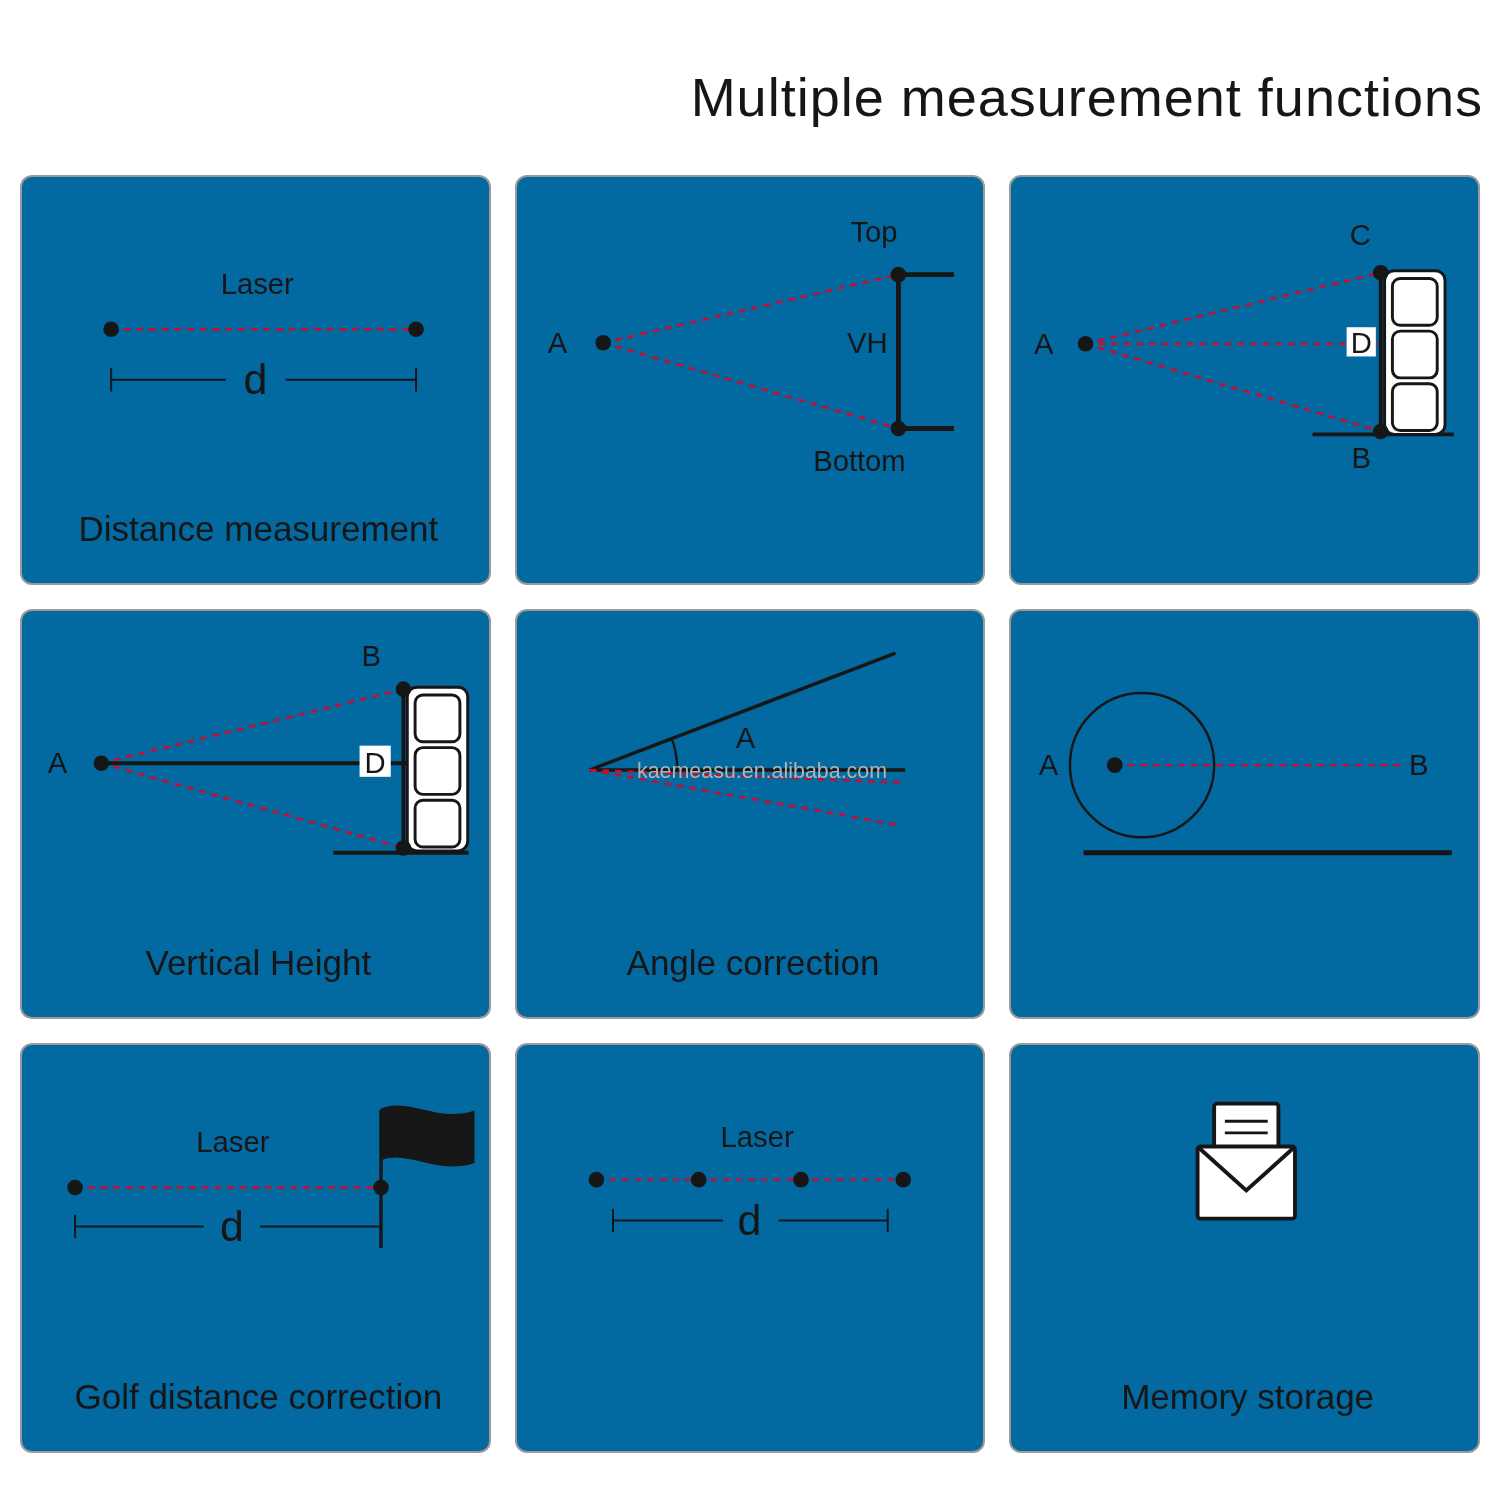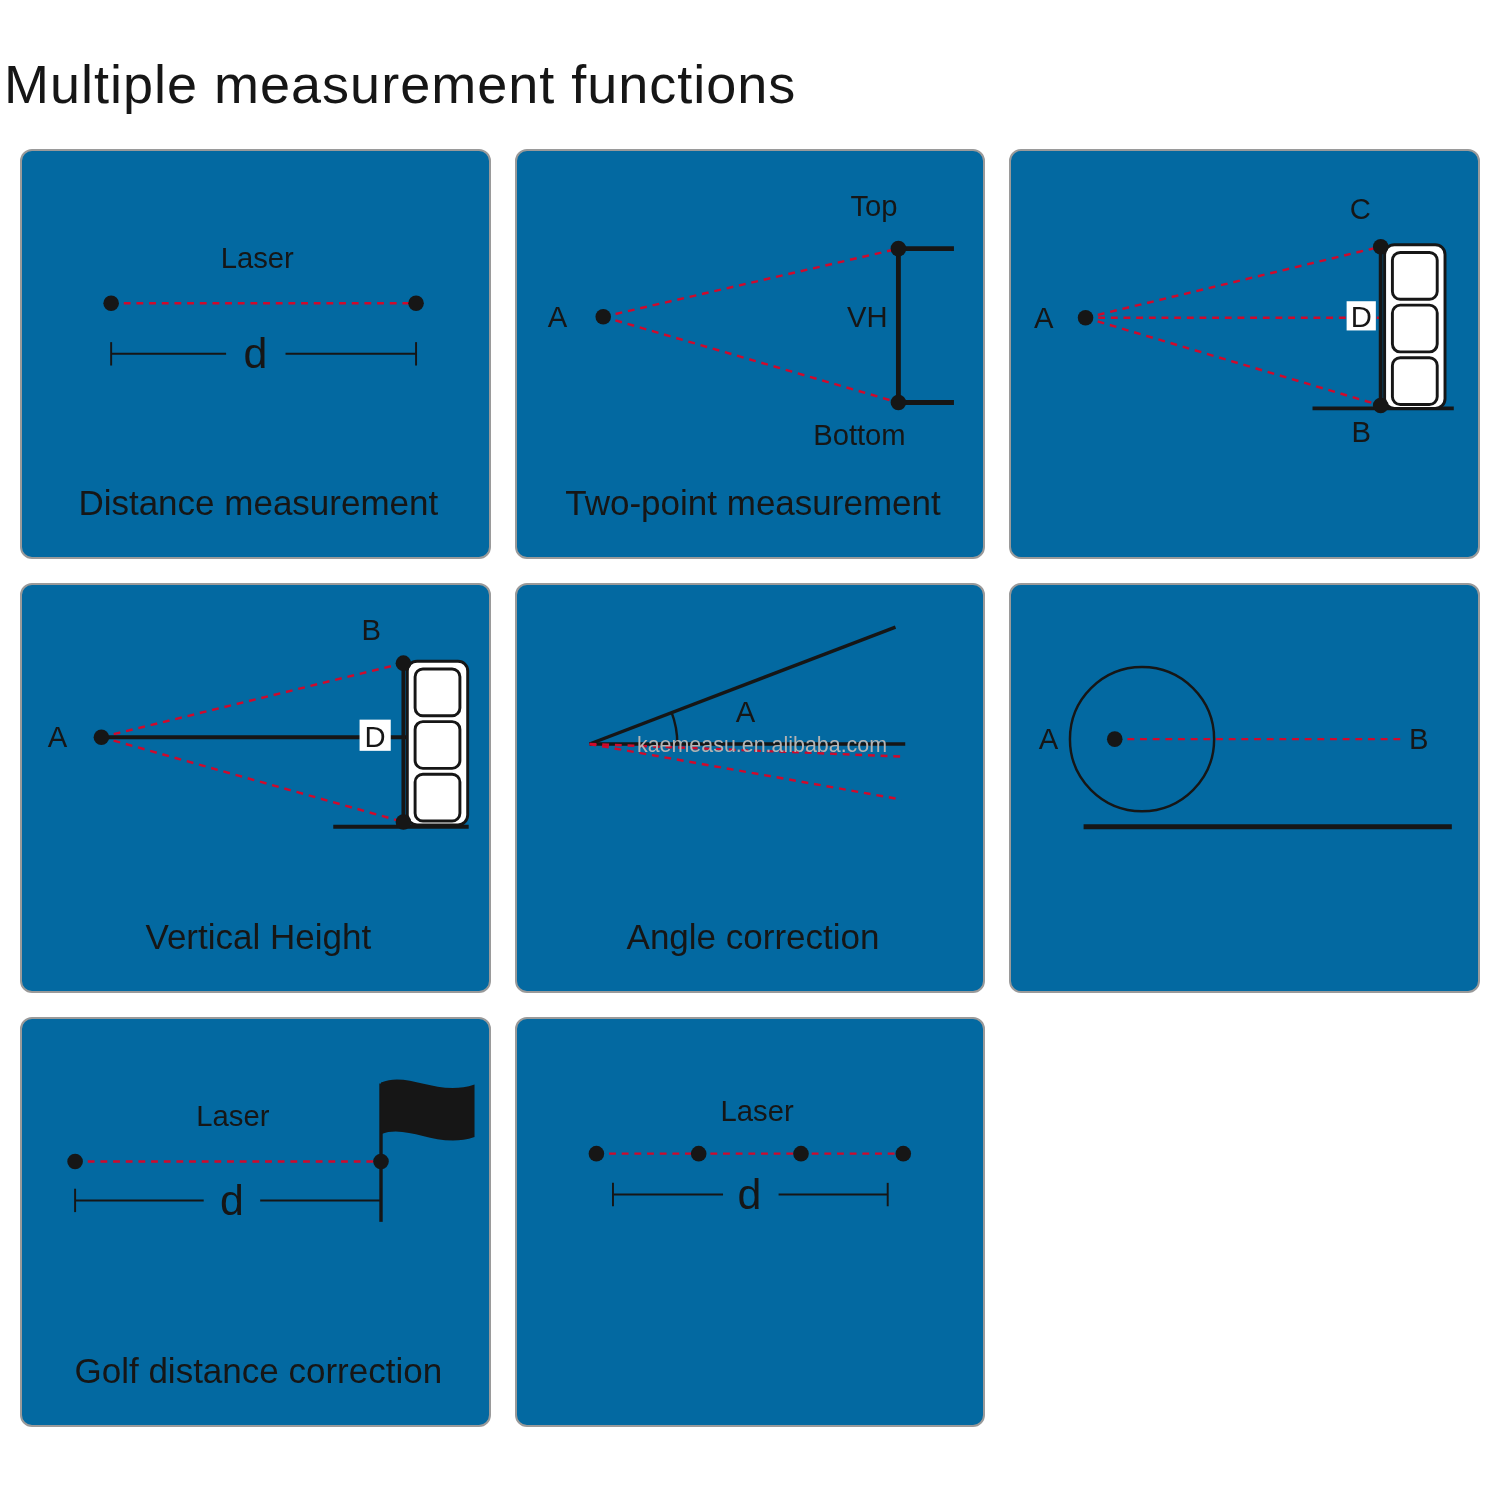--- a/index.html
+++ b/index.html
@@ -4,21 +4,21 @@
 <style>
   :root{
     --laser:#cf0a2c;
     --ink:#161616;
     --border:#9a9a9a;
     --wm:#b3b3b3;
   }
   *{box-sizing:border-box;}
   body{margin:0;background:#fff;font-family:"Liberation Sans",sans-serif;color:var(--ink);}
   .page{width:1500px;height:1500px;background:#fff;}
-  .title{font-size:54px;font-weight:400;text-align:left;margin:4px;padding:49px 0 30px;letter-spacing:1px;}
+  .title{font-size:54px;font-weight:400;text-align:right;margin:17px;padding:49px 0 30px;letter-spacing:1px;}
   .grid{display:grid;grid-template-columns:repeat(3,1fr);gap:24px;padding:0 20px;}
   .cell{position:relative;height:410px;border:2px solid var(--border);border-radius:12px;background:#0369a1;}
   .diagram{display:block;width:100%;height:302px;margin-top:8px;}
   .caption{position:absolute;left:6px;right:0;bottom:34px;text-align:center;font-size:35px;color:var(--ink);}
   svg text{font-family:"Liberation Sans",sans-serif;}
   .lbl{font-size:30px;fill:var(--ink);stroke:none;}
   .big{font-size:44px;}
   .mid{text-anchor:middle;}
   .enda{text-anchor:end;}
   .dash{stroke:var(--laser);stroke-width:2.5;stroke-dasharray:7 6;fill:none;}
@@ -70,21 +70,20 @@
           <line x1="385" y1="92" x2="442" y2="92"></line>
           <line x1="385" y1="250" x2="442" y2="250"></line>
         </g>
         <circle class="dot" cx="82" cy="162" r="8"></circle>
         <circle class="dot" cx="385" cy="92" r="8"></circle>
         <circle class="dot" cx="385" cy="250" r="8"></circle>
         <text class="lbl mid" x="35" y="172">A</text>
         <text class="lbl enda" x="374" y="172">VH</text>
         <text class="lbl mid" x="345" y="294">Bottom</text>
       </svg>
-      <div class="caption">Two-point measurement</div>
     </div>
 
     <div class="cell">
       <svg class="diagram" viewBox="0 0 466 310">
         <text class="lbl mid" x="352" y="62">C</text>
         <line class="dash" x1="70" y1="163" x2="373" y2="90"></line>
         <line class="dash" x1="70" y1="163" x2="373" y2="163"></line>
         <line class="dash" x1="70" y1="163" x2="373" y2="253"></line>
         <line class="ink w4" x1="373" y1="90" x2="373" y2="253"></line>
         <line class="ink w4" x1="303" y1="256" x2="448" y2="256"></line>
@@ -182,15 +181,27 @@
         <g class="ink w2">
           <line x1="92" y1="160" x2="92" y2="184"></line>
           <line x1="374" y1="160" x2="374" y2="184"></line>
           <line x1="92" y1="172" x2="205" y2="172"></line>
           <line x1="262" y1="172" x2="374" y2="172"></line>
         </g>
         <text class="lbl big mid" x="232" y="187">d</text>
       </svg>
     </div>
 
+    <div class="cell">
+      <svg class="diagram" viewBox="0 0 466 310">
+        <g>
+          <rect class="ink w4 wfill" x="202" y="52" width="66" height="58" rx="3"></rect>
+          <line class="ink w3" x1="213" y1="70" x2="257" y2="70"></line>
+          <line class="ink w3" x1="213" y1="82" x2="257" y2="82"></line>
+          <rect class="ink w4 wfill" x="185" y="96" width="100" height="74" rx="3"></rect>
+          <path class="ink w4" d="M186,97 L235,141 L284,97"></path>
+        </g>
+      </svg>
+      <div class="caption">Memory storage</div>
+    </div>
 
   </div>
 </div>
 
 </body></html>

